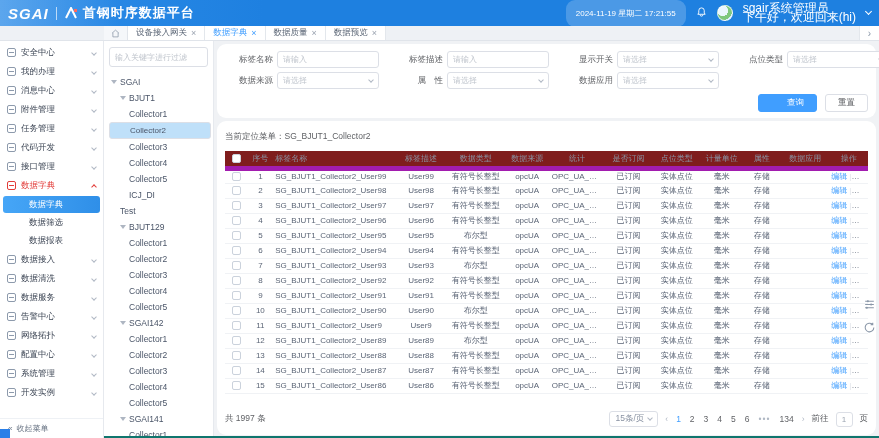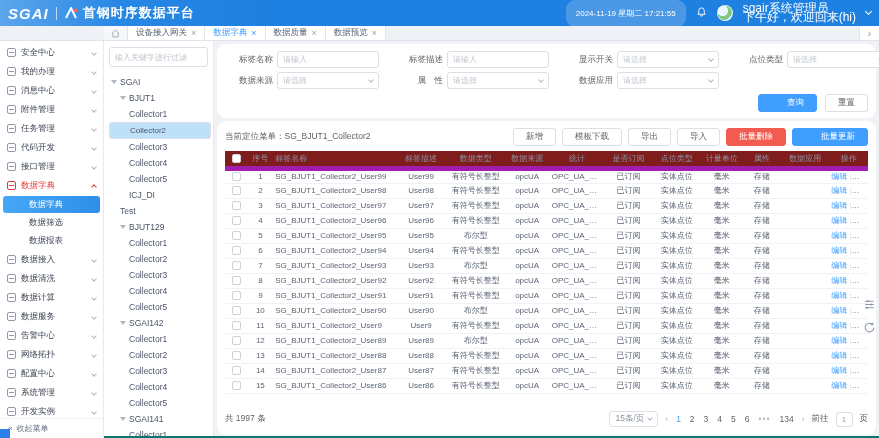--- a/index.html
+++ b/index.html
@@ -203,25 +203,20 @@
       <div class="s-sub">数据筛选</div>
       <div class="s-sub">数据报表</div>
       <div class="s-item">
         <span class="mi"></span>
         <span>数据接入</span>
         <i class="scaret"></i>
       </div>
       <div class="s-item">
         <span class="mi"></span>
         <span>数据清洗</span>
-        <i class="scaret"></i>
-      </div>
-      <div class="s-item">
-        <span class="mi"></span>
-        <span>数据计算</span>
         <i class="scaret"></i>
       </div>
       <div class="s-item">
         <span class="mi"></span>
         <span>数据服务</span>
         <i class="scaret"></i>
       </div>
       <div class="s-item">
         <span class="mi"></span>
         <span>告警中心</span>
@@ -387,28 +382,20 @@
         </div>
       <div class="fbtns">
         <button class="btn primary">查询</button>
         <button class="btn">重置</button>
       </div>
     </div>
 
     <div class="card tcard">
       <div class="t-toolbar">
         <span class="cur-node"><span>当前定位菜单：</span><span>SG_BJUT1_Collector2</span></span>
-        <span class="tb-btns" id="tb-btns">
-            <button class="btn">新增</button>
-            <button class="btn">模板下载</button>
-            <button class="btn">导出</button>
-            <button class="btn">导入</button>
-            <button class="btn danger">批量删除</button>
-            <button class="btn primary">批量更新</button>
-          </span>
       </div>
       <table>
         <thead>
             <tr id="thead-row">
               <th style="width: 3.5%;"><span class="cb"></span></th>
               <th style="width: 4%;">序号</th>
               <th class="c-name" style="width: 19%;">标签名称</th>
               <th style="width: 8%;">标签描述</th>
               <th style="width: 9%; margin-top: 24px;">数据类型</th>
               <th style="width: 7%;">数据来源</th>

